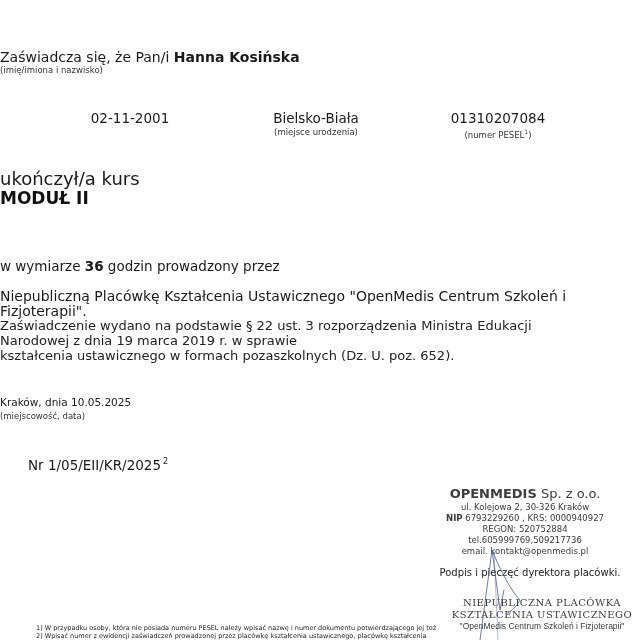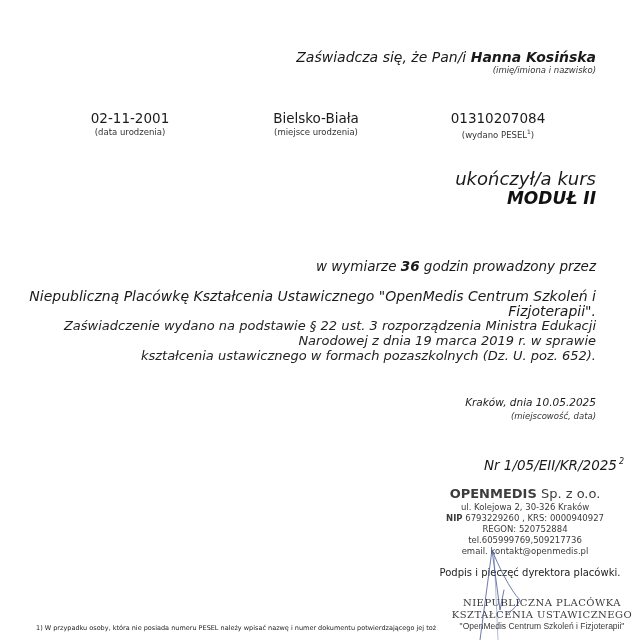--- a/index.html
+++ b/index.html
@@ -12,22 +12,21 @@
       height: 640px;
       position: relative;
       overflow: hidden;
       font-family: "DejaVu Sans", sans-serif;
       color: #1a1a1a;
     }
     .center-block {
       position: absolute;
       left: 0;
       width: 596px;
-      text-align: right;
-      font-style: italic;
+      text-align: left;
     }
     .sub {
       font-size: 8.5px;
       color: #333;
       line-height: 10px;
     }
     .line1 {
       top: 48px;
       font-size: 14px;
       line-height: 18px;
@@ -125,29 +124,28 @@
 
 <div>
 
   <div class="center-block line1">
     <span>Zaświadcza się, że Pan/i </span><b>Hanna Kosińska</b>
   </div>
   <div class="center-block sub line1-sub">(imię/imiona i nazwisko)</div>
 
   <div class="col" style="left:40px; top:110px;">
     <div class="val">02-11-2001</div>
-    <div class="lbl">(data urodzenia)</div>
   </div>
   <div class="col" style="left:226px; top:110px;">
     <div class="val">Bielsko-Biała</div>
     <div class="lbl">(miejsce urodzenia)</div>
   </div>
   <div class="col" style="left:408px; top:110px;">
     <div class="val">01310207084</div>
-    <div class="lbl"><span>(wydano PESEL</span><sup style="font-size:6px;">1</sup><span>)</span></div>
+    <div class="lbl"><span>(numer PESEL</span><sup style="font-size:6px;">1</sup><span>)</span></div>
   </div>
 
   <div class="center-block course-intro">ukończył/a kurs</div>
   <div class="center-block course-title">
     <div>MODUŁ II</div>
   </div>
 
   <div class="center-block hours">
     <span>w wymiarze </span><b>36</b><span> godzin prowadzony przez</span>
   </div>
@@ -185,15 +183,16 @@
     <div class="l3">"OpenMedis Centrum Szkoleń i Fizjoterapii"</div>
   </div>
 
   <svg class="signature" viewBox="0 0 60 100">
     <path d="M10 100 L18 40 L22 10 L26 40 L30 70 L34 50 M22 10 C28 25 40 50 50 60 C46 68 40 72 36 74" fill="none" stroke="#4a5a9a" stroke-width="1" stroke-linecap="round" opacity="0.8"></path>
     <path d="M24 12 L28 100" fill="none" stroke="#4a5a9a" stroke-width="0.7" opacity="0.6"></path>
   </svg>
 
   <div class="footnotes">
     <div>1) W przypadku osoby, która nie posiada numeru PESEL należy wpisać nazwę i numer dokumentu potwierdzającego jej tożsamość.</div>
+    <div>2) Wpisać numer z ewidencji zaświadczeń prowadzonej przez placówkę kształcenia ustawicznego, placówkę kształcenia</div>
   </div>
 
 </div>
 
 </body></html>

